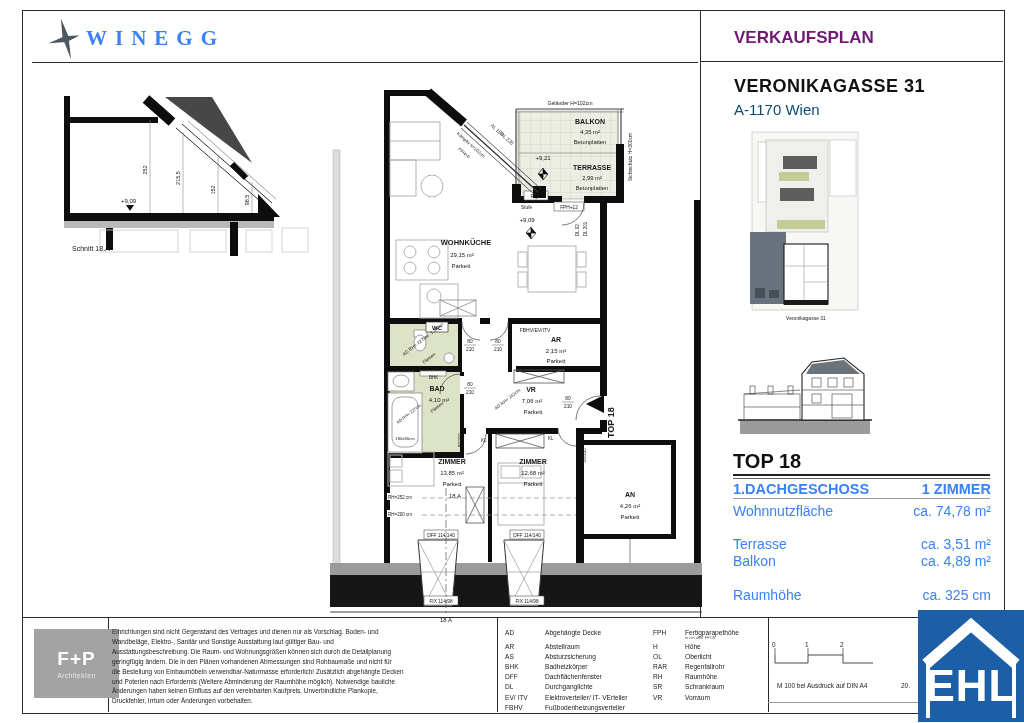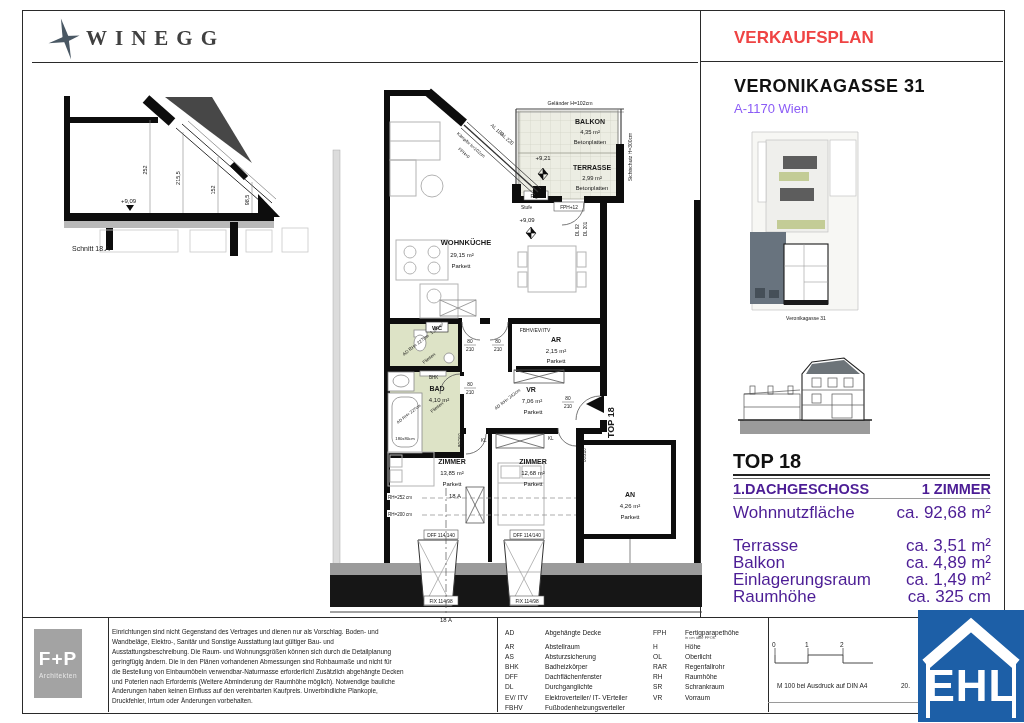--- a/index.html
+++ b/index.html
@@ -6,33 +6,33 @@
   .sheet{position:relative;width:1024px;height:723px;background:#ffffff;
          font-family:"Liberation Sans",sans-serif;overflow:hidden;}
   .abs{position:absolute;}
   .frame{left:22px;top:10px;width:981px;height:702px;border:1px solid #2a2a2a;}
   .vline{width:1px;background:#2a2a2a;}
   .hline{height:1px;background:#2a2a2a;}
   .hline-soft{height:1px;background:#9a9a9a;}
 
   
   .brand{left:86px;top:26px;font-family:"Liberation Serif",serif;font-weight:700;
-         font-size:21px;letter-spacing:8px;color:#404040;}
-  .doc-title{left:734px;top:28px;font-size:17px;font-weight:700;color:#ef4444;}
+         font-size:21px;letter-spacing:8px;color:#3b82f6;}
+  .doc-title{left:734px;top:28px;font-size:17px;font-weight:700;color:#701a75;}
   .project{left:734px;top:76px;font-size:18px;font-weight:600;color:#111;letter-spacing:.5px;}
-  .city{left:734px;top:101px;font-size:13px;color:#8b5cf6;}
+  .city{left:734px;top:101px;font-size:15px;color:#0c4a6e;}
 
   
   .top-title{left:733px;top:450px;font-size:20px;font-weight:700;color:#111;}
-  .panel-row{left:733px;width:258px;display:flex;justify-content:space-between;color:#4c1d95;}
+  .panel-row{left:733px;width:258px;display:flex;justify-content:space-between;color:#3b82f6;}
   .row-lg{font-size:14.5px;font-weight:600;}
-  .row-md{font-size:17px;}
+  .row-md{font-size:14px;}
 
   
-  .fp-box{left:34px;top:629px;width:48px;height:69px;background:#a3a3a3;color:#fff;
+  .fp-box{left:34px;top:629px;width:85px;height:69px;background:#a3a3a3;color:#fff;
           display:flex;flex-direction:column;align-items:center;justify-content:center;}
   .fp-name{font-size:19px;font-weight:700;letter-spacing:1px;}
   .fp-sub{font-size:6.5px;letter-spacing:.5px;margin-top:2px;color:#e8e8e8;}
   .disclaimer{left:112px;top:627px;font-size:6.4px;line-height:9.9px;color:#222;}
   .disclaimer div{white-space:nowrap;}
   .legend{left:505px;top:629px;font-size:6.6px;color:#222;}
   .legend-grid{display:grid;grid-template-columns:40px 108px 32px 76px;row-gap:3.1px;}
   .legend-note{font-size:4px;color:#555;display:block;margin-top:-1px;}
   .scale-num{font-size:6.5px;color:#222;top:641px;}
   .print-note{left:777px;top:682px;font-size:6.5px;color:#222;}
@@ -74,33 +74,29 @@
 
   <div class="abs top-title">TOP 18</div>
   <div class="abs" style="left:733px;top:474px;width:257px;border-top:2px solid #222;border-bottom:1px solid #666;height:2px;"></div>
   <div class="abs panel-row row-lg" style="top:481px;">
     <span>1.DACHGESCHOSS</span>
     <span>1 ZIMMER</span>
   </div>
   <div class="abs hline-soft" style="left:733px;top:498px;width:257px;"></div>
   <div class="abs panel-row row-md" style="top:503px;">
     <span>Wohnnutzfläche</span>
-    <span>ca. 92,68 m²</span>
+    <span>ca. 74,78 m²</span>
   </div>
   <div class="abs panel-row row-md" style="top:536px;">
     <span>Terrasse</span>
     <span>ca. 3,51 m²</span>
   </div>
   <div class="abs panel-row row-md" style="top:553px;">
     <span>Balkon</span>
     <span>ca. 4,89 m²</span>
-  </div>
-  <div class="abs panel-row row-md" style="top:570px;">
-    <span>Einlagerungsraum</span>
-    <span>ca. 1,49 m²</span>
   </div>
   <div class="abs panel-row row-md" style="top:587px;">
     <span>Raumhöhe</span>
     <span>ca. 325 cm</span>
   </div>
 
   <svg class="abs" style="left:0;top:0;" width="1024" height="723" viewBox="0 0 1024 723">
     <defs>
       <pattern id="tiles" width="10" height="12" patternUnits="userSpaceOnUse">
         <rect width="10" height="12" fill="#ecede3"></rect>

